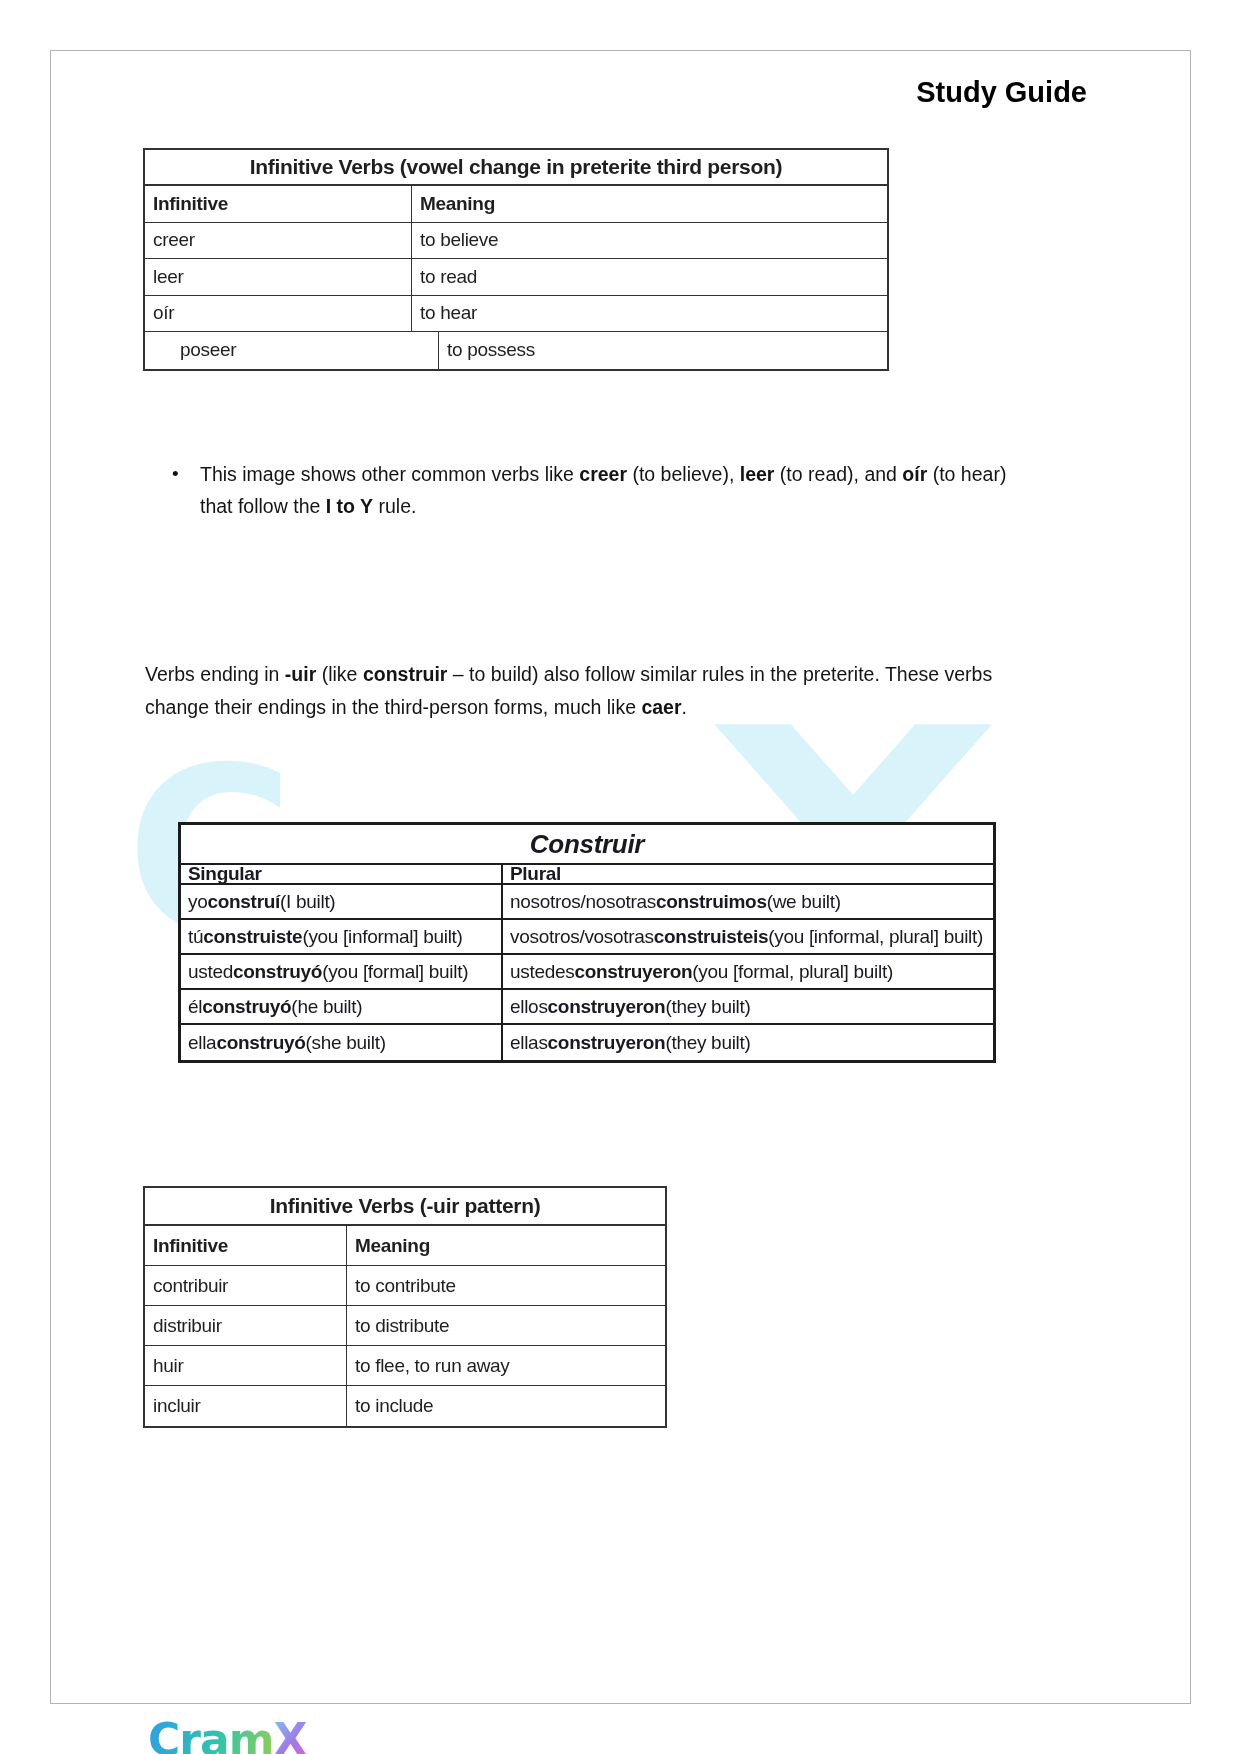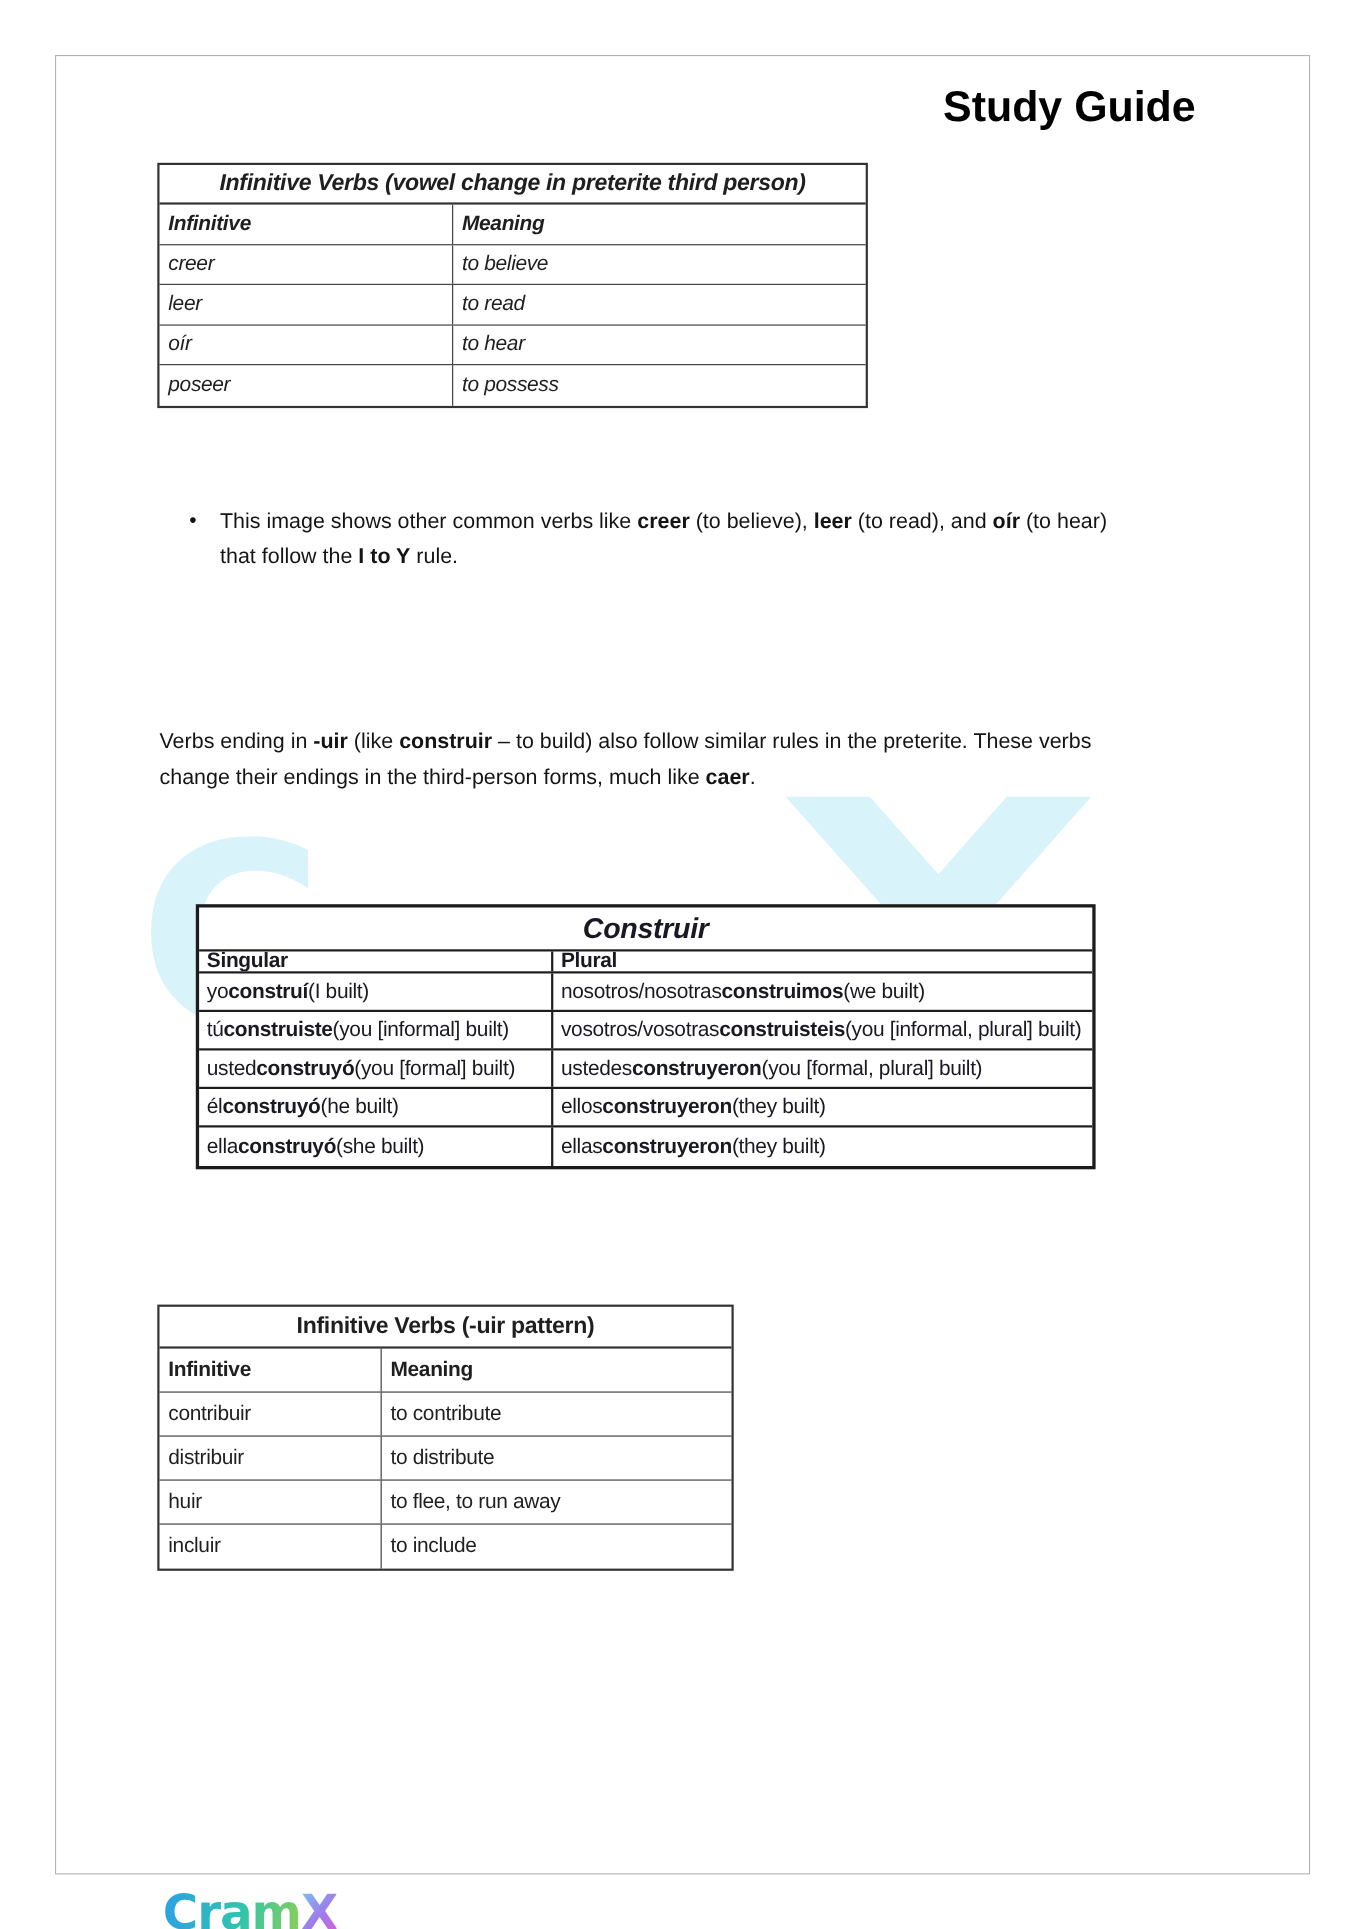--- a/index.html
+++ b/index.html
@@ -6,45 +6,45 @@
   .page{position:relative;width:1241px;height:1754px;background:#fff;overflow:hidden;
         font-family:"Liberation Sans",sans-serif;color:#111;}
   .page-border{position:absolute;left:50px;top:50px;width:1139px;height:1652px;
         border:1px solid #b2b2b2;z-index:0;}
   
   .wm{position:absolute;color:#d9f3fa;font-family:"DejaVu Sans",sans-serif;
       font-weight:600;line-height:1;z-index:1;user-select:none;}
   .wm-c{left:126px;top:738px;font-size:230px;}
   .wm-x{left:703px;top:690px;font-size:300px;transform:scaleX(1.3);transform-origin:left top;}
   
-  .doc-title{position:absolute;top:76px;right:154px;font-size:39px;font-weight:bold;
+  .doc-title{position:absolute;top:76px;right:154px;font-size:29px;font-weight:bold;
       color:#000;z-index:2;}
   .bullet-wrap{position:absolute;left:172px;top:458px;width:880px;display:flex;z-index:2;}
   .bullet-dot{width:28px;font-size:19px;line-height:32px;}
   .bullet-text{flex:1;}
   .rich-line{font-size:19.5px;line-height:32px;color:#141414;}
   .section-heading{position:absolute;left:145px;top:602px;font-size:27px;font-weight:bold;
       line-height:36px;z-index:2;}
   .paragraph{position:absolute;left:145px;top:658px;width:900px;z-index:2;}
   .paragraph .rich-line{line-height:32.5px;}
   .bb{font-weight:bold;}
   .it{font-style:italic;}
   
   .tbl{position:absolute;background:#fff;z-index:2;box-sizing:border-box;
        letter-spacing:-0.3px;color:#1f1f1f;}
   .tbl .t-title{display:flex;align-items:center;justify-content:center;font-weight:bold;
        box-sizing:border-box;}
   .tbl .t-row{display:flex;box-sizing:border-box;}
   .tbl .t-cell{display:flex;align-items:center;box-sizing:border-box;padding-left:8px;
        white-space:nowrap;overflow:hidden;}
   
-  .tbl-1{left:143px;top:148px;width:646px;border:2px solid #333;font-style:italic;}
+  .tbl-1{left:143px;top:148px;width:746px;border:2px solid #333;}
   .tbl-1 .t-title{height:36px;font-size:21px;border-bottom:2px solid #333;}
   .tbl-1 .t-row{height:36.5px;border-bottom:1.5px solid #333;}
-  .tbl-1 .t-row:last-child{border-bottom:none;}
+  .tbl-1 .t-row:last-child{border-bottom:none;padding-left:27px;}
   .tbl-1 .c1{width:267px;border-right:1.5px solid #333;}
   .tbl-1 .c2{flex:1;}
   .tbl-1 .t-cell{font-size:19px;}
   .tbl-1 .hdr{font-weight:bold;}
   
   .tbl-5{left:178px;top:822px;width:818px;border:3px solid #1c1c1c;color:#191923;}
   .tbl-5 .t-title{height:40px;font-size:26px;border-bottom:2px solid #1c1c1c;}
   .tbl-5 .t-row{height:35px;border-bottom:2px solid #1c1c1c;}
   .tbl-5 .t-row.hdr-row{height:20px;}
   .tbl-5 .t-row:last-child{border-bottom:none;}

